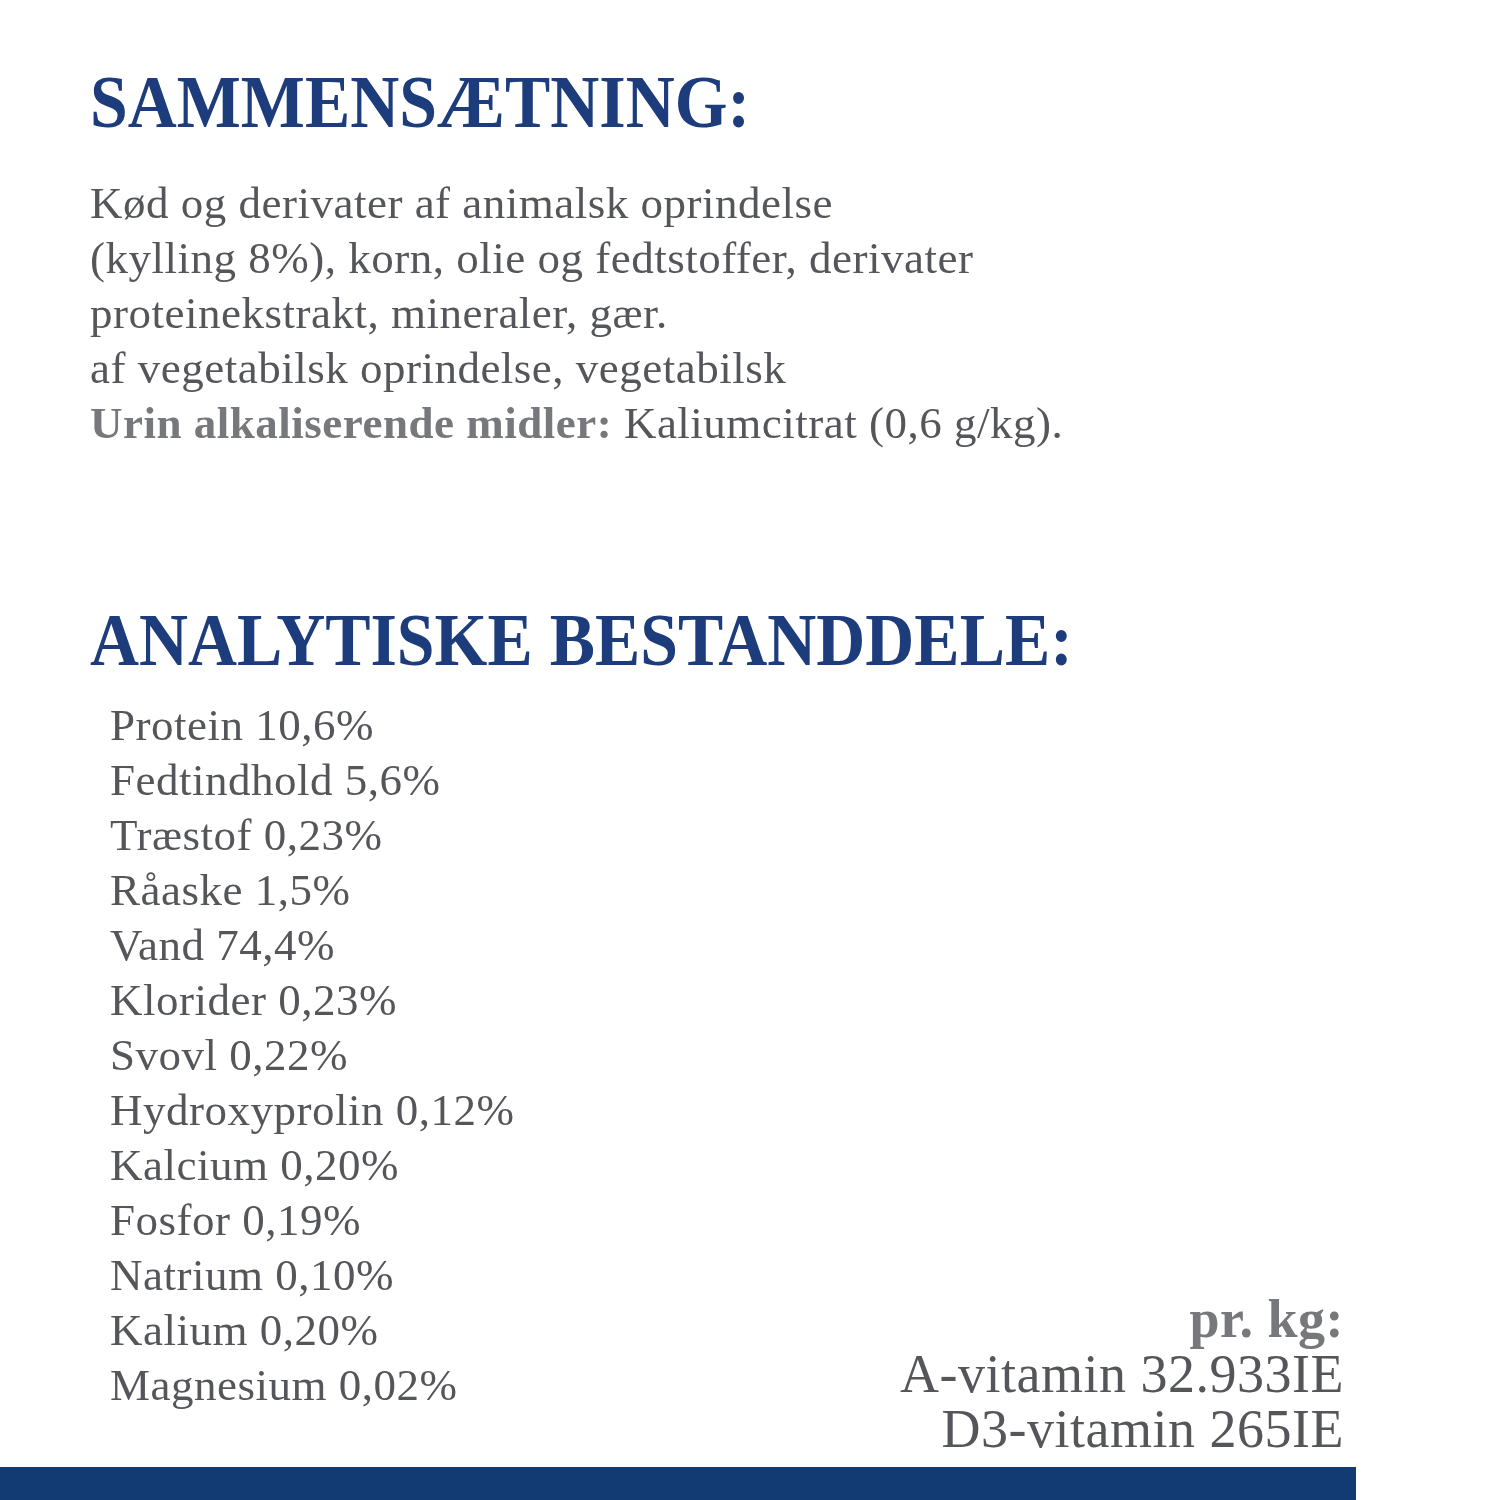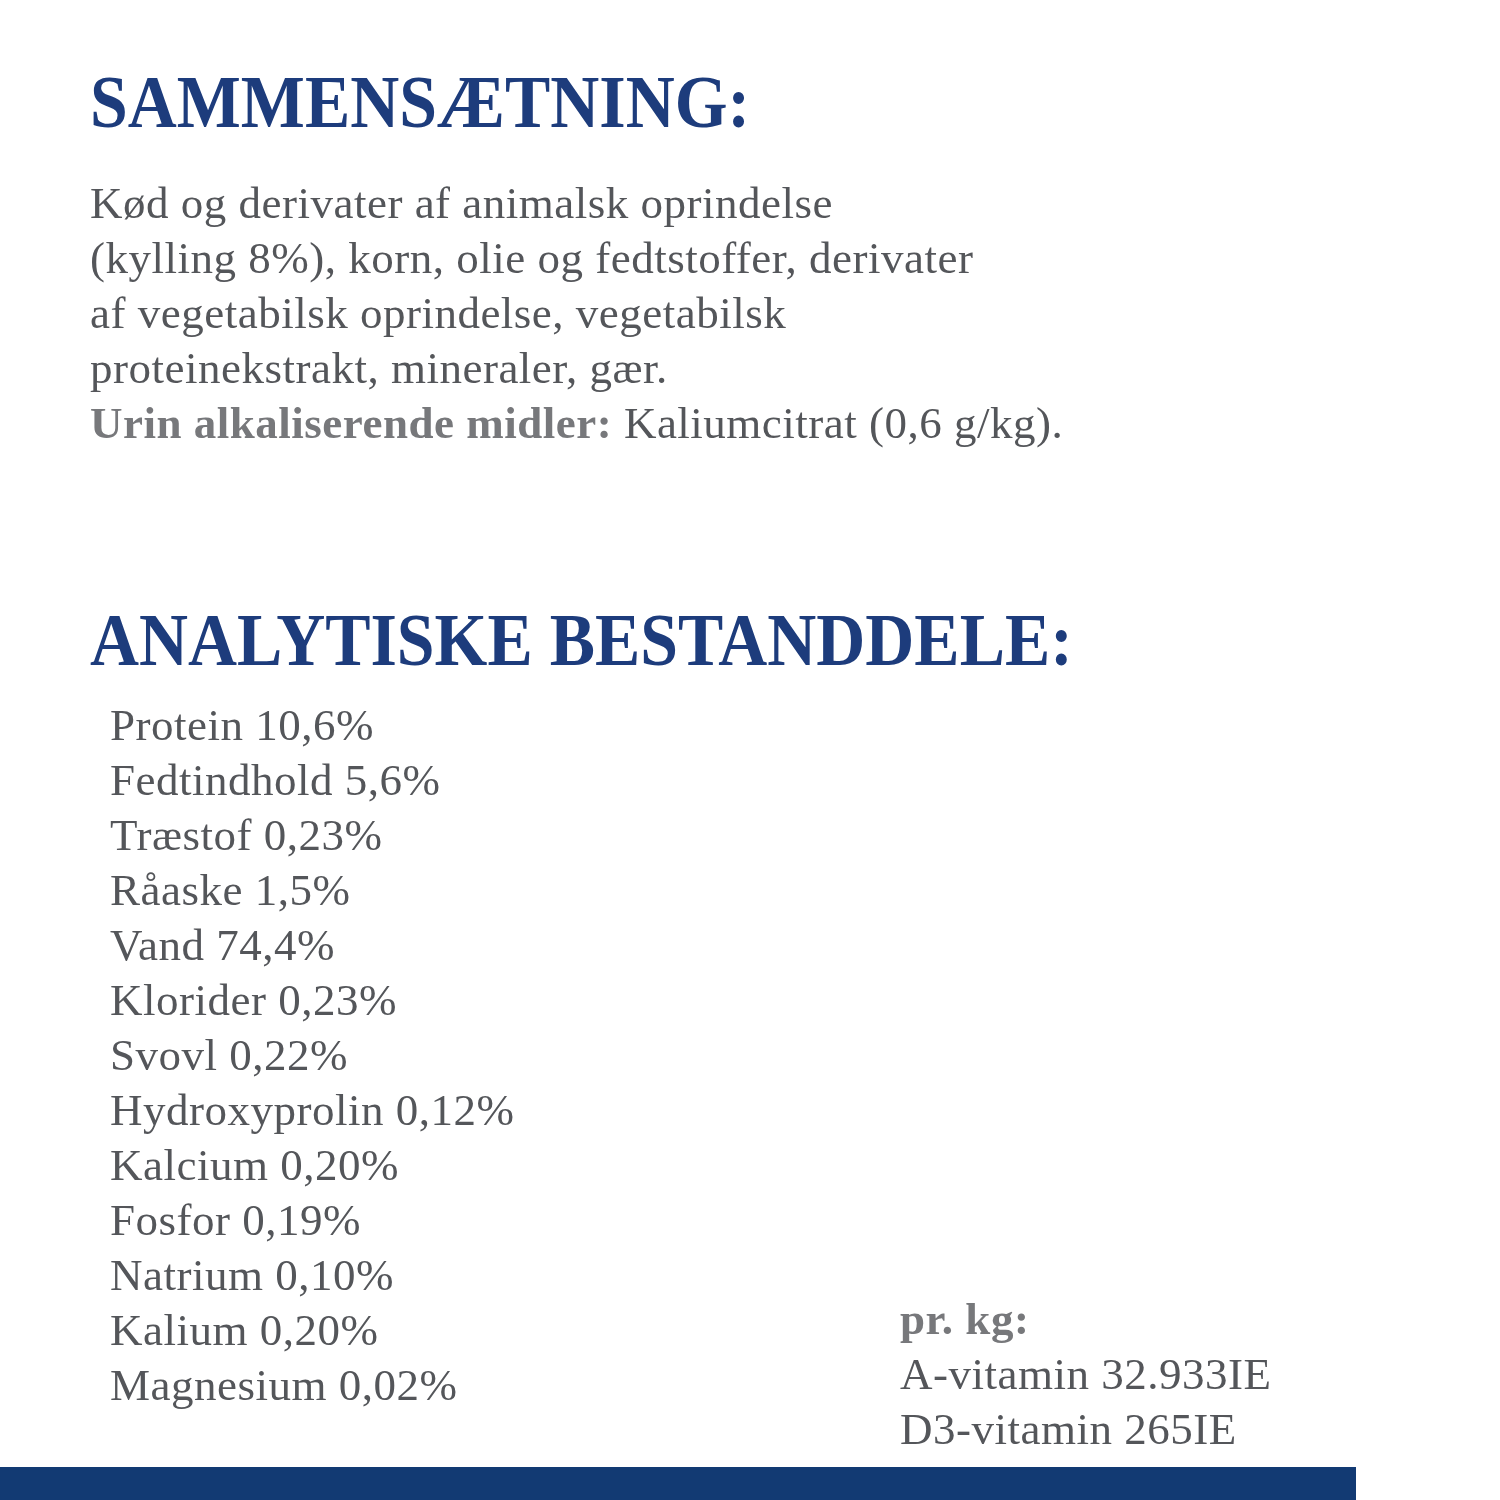--- a/index.html
+++ b/index.html
@@ -35,42 +35,43 @@
   .nutrient-list{
     position:absolute;left:90px;top:698px;
     font-size:45px;line-height:55px;font-weight:300;
     letter-spacing:0.5px;
     color:var(--gray,#54565a);
     white-space:nowrap;
     margin-left:20px;
   }
   .per-kg{
     position:absolute;left:900px;top:1248px;
-    font-size:45px;line-height:55px;font-weight:300;
+    font-size:54px;line-height:55px;font-weight:300;
     letter-spacing:0.5px;
     color:var(--gray,#54565a);
     white-space:nowrap;
+    text-align:right;
   }
   .footer-bar{
     position:absolute;left:0;right:0;bottom:0;height:33px;
     background:var(--footer,#123a73);
   }
 </style>
 </head>
 <body>
 
 <div class="page" style="--bg: #ffffff; --navy: #1d3c7c; --footer: #123a73; --gray: #54565a; --label-gray: #77787b;">
 
   <h1 class="heading" id="composition-heading">SAMMENSÆTNING:</h1>
 
   <div class="body-copy">
     <div>Kød og derivater af animalsk oprindelse</div>
     <div>(kylling 8%), korn, olie og fedtstoffer, derivater</div>
+    <div>proteinekstrakt, mineraler, gær.</div>
     <div>af vegetabilsk oprindelse, vegetabilsk</div>
-    <div>proteinekstrakt, mineraler, gær.</div>
     <div><span class="bold-gray">Urin alkaliserende midler:</span> <span>Kaliumcitrat (0,6 g/kg).</span></div>
   </div>
 
   <h1 class="heading" id="analysis-heading">ANALYTISKE BESTANDDELE:</h1>
 
   <div class="nutrient-list" id="nutrient-list">
       <div><span class="row-name">Protein</span> <span class="row-value">10,6%</span></div>
       <div><span class="row-name">Fedtindhold</span> <span class="row-value">5,6%</span></div>
       <div><span class="row-name">Træstof</span> <span class="row-value">0,23%</span></div>
       <div><span class="row-name">Råaske</span> <span class="row-value">1,5%</span></div>

